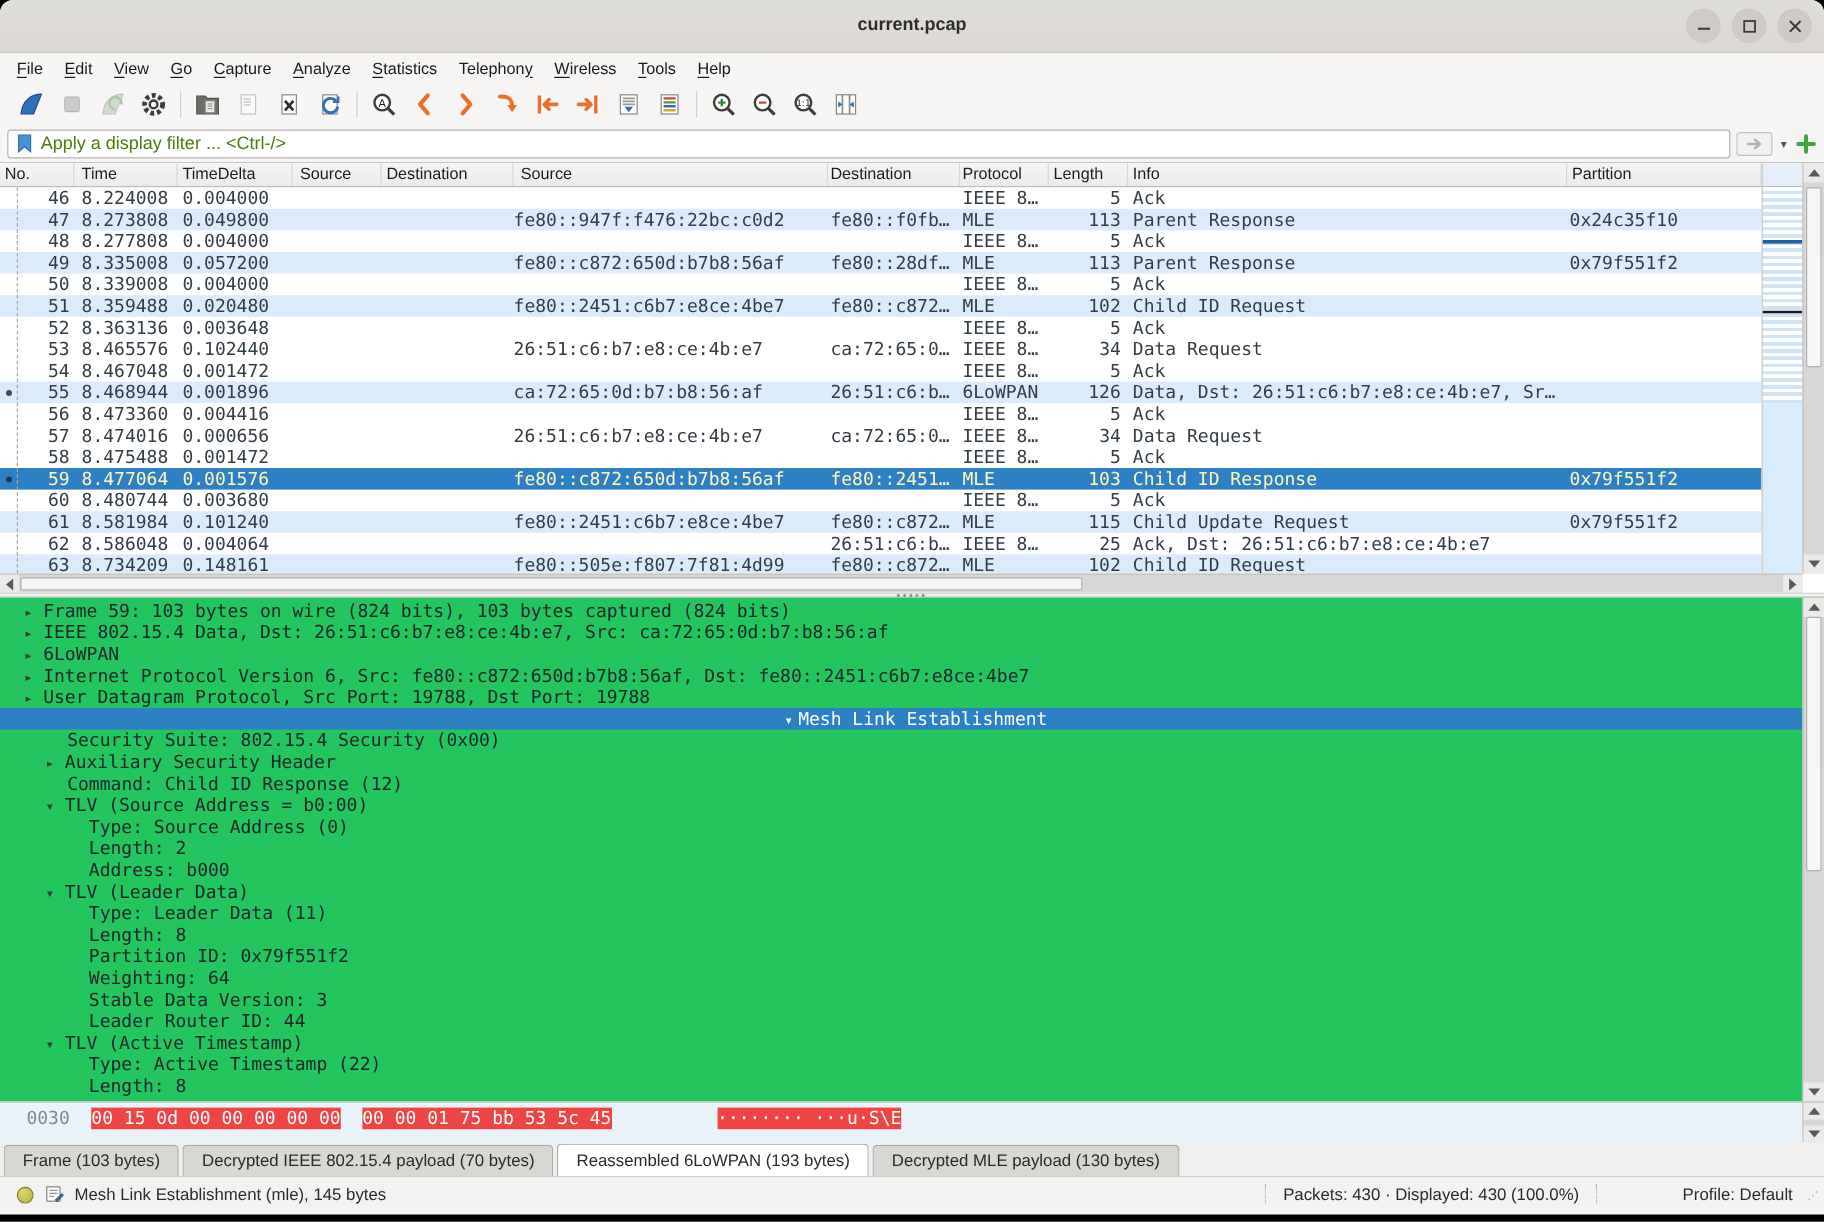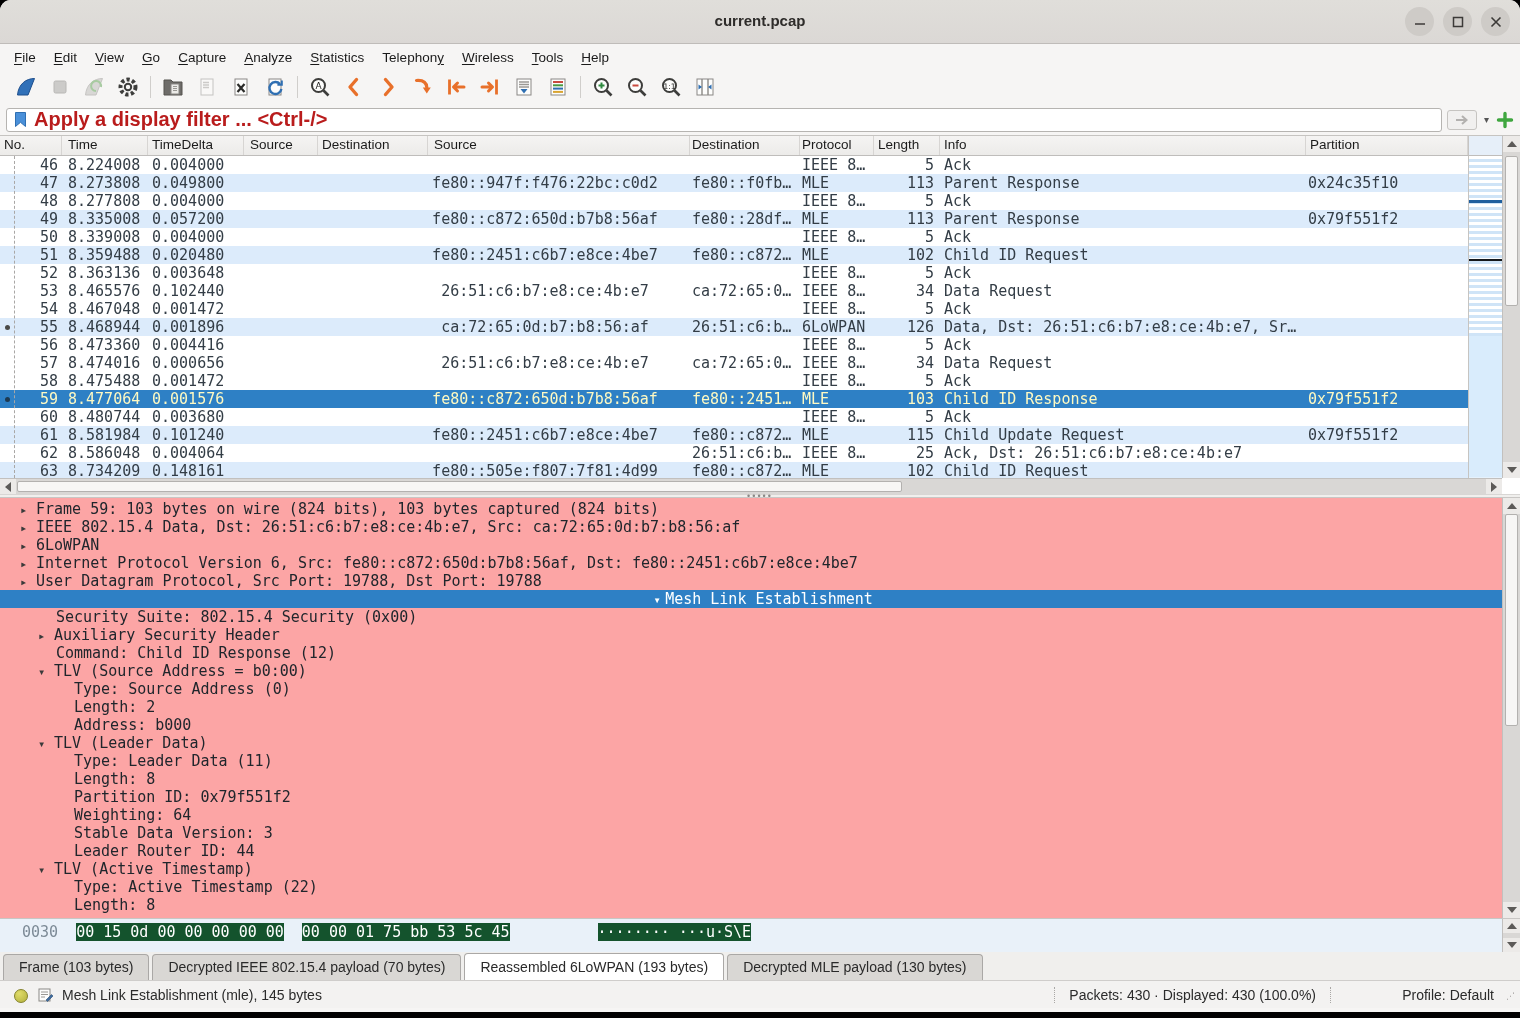--- a/index.html
+++ b/index.html
@@ -32,21 +32,21 @@
   .tbtn { width:32px; height:30px; display:flex; align-items:center; justify-content:center;
           border-radius:3px; }
   .tbtn.dis { opacity:.45; }
   .tsep { width:1px; height:22px; background:#d0cecb; margin:0 4px; }
 
   
   .filterbar { height:32px; background:#f6f5f4; border-bottom:1px solid #c6c4c1;
                display:flex; align-items:center; padding:0 6px; gap:5px; flex:none; }
   .filter-input { flex:1; height:24px; background:#fff; border:1px solid #b6b4b1;
                   border-radius:3px; display:flex; align-items:center; padding:0 6px; gap:6px; }
-  .filter-ph { color:#b91c1c; font-size:20px;font-weight:bold; }
+  .filter-ph { color:#4d7c0f; font-size:15px; }
   .filter-apply { width:30px; height:20px; border:1px solid #c6c4c1; border-radius:3px;
                   background:#f1f0ef; display:flex; align-items:center; justify-content:center; }
   .caret { font-size:10px; color:#555; padding:0 2px; }
 
   
   .plist { height:358px; position:relative; background:#fff; flex:none; overflow:hidden; }
   .pl-grid { display:grid;
     grid-template-columns:62px 86px 96px 74px 110px 262px 110px 74px 66px 366px 1fr; }
   .plist-header { position:absolute; left:0; top:0; right:52px; height:20px;
     background:linear-gradient(#f5f4f3,#ecebe9); border-bottom:1px solid #bfbdbb;
@@ -58,21 +58,21 @@
   .plist-body { position:absolute; left:0; top:20px; right:52px; height:322px; overflow:hidden;
     font-family:"DejaVu Sans Mono", monospace; font-size:15px; }
   .plist-body::before { content:""; position:absolute; left:14px; top:0; bottom:0;
     border-left:1px dashed #a9a7a5; z-index:5; }
   .prow { height:18px; line-height:18px; position:relative; color:#333d46; }
   .prow.blue { background:#dcebfb; }
   .prow.selected { background:#2e80c5; color:#fef9c3; }
   .prow .cell { overflow:hidden; white-space:nowrap; }
   .c-no { text-align:right; padding-right:4px; }
   .c-time { padding-left:6px; } .c-delta { padding-left:4px; }
-  .c-src2 { text-align:center; padding-right:28px; }
+  .c-src2 { text-align:left; padding-right:28px; }
   .c-dst2,.c-proto,.c-part { padding-left:2px; }
   .c-len { text-align:right; padding-right:6px; }
   .c-info { padding-left:4px; }
   .marker { position:absolute; left:5px; top:7px; width:5px; height:5px; border-radius:50%;
     background:#4a4a48; z-index:6; }
 
   .minimap { position:absolute; right:18px; top:20px; width:34px; height:322px;
     border-left:1px solid #c6c4c1; background-repeat:no-repeat;
     background-image:
       repeating-linear-gradient(180deg,#ffffff 0 3px,#cfe4f7 3px 6px),
@@ -103,36 +103,36 @@
   .hs-thumb { position:absolute; top:2px; height:11px; background:#f7f6f5;
     border:1px solid #b3b1af; border-radius:2px; }
 
   
   .splitter { height:4px; background:#f0efed; border-top:1px solid #d8d6d4;
     border-bottom:1px solid #c8c6c4; position:relative; flex:none; }
   .grip { position:absolute; left:50%; top:0; transform:translateX(-50%);
     color:#8a8886; font-size:9px; letter-spacing:2px; line-height:3px; }
 
   
-  .details { height:420px; background:#fca5a5; position:relative; overflow:hidden; flex:none;
+  .details { height:420px; background:#22c55e; position:relative; overflow:hidden; flex:none;
     font-family:"DejaVu Sans Mono", monospace; font-size:15px; color:#20262c; }
   .dlines { position:absolute; left:0; top:2px; right:18px; }
   .dline { height:18px; line-height:18px; white-space:nowrap; overflow:hidden; }
   .dline .arrow { display:inline-block; width:16px; color:#3a3a3a; font-size:12px; }
   .dline.sel { background:#2e80c5; color:#fff;text-align:center; }
   .dline.sel .arrow { color:#fff; }
   .details .vscroll { top:0; height:420px; }
 
   
   .hexpane { height:34px; background:#e9f1f9; border-top:1px solid #c8c6c4; position:relative;
     font-family:"DejaVu Sans Mono", monospace; font-size:15px; flex:none; overflow:hidden; }
   .hexrow { position:absolute; top:4px; left:0; right:20px; height:18px; line-height:18px;
     white-space:nowrap; }
   .hx-off { color:#7c8a96; padding-left:22px; }
-  .hx-sel { background:#14532d; color:#fff; }
+  .hx-sel { background:#ef4444; color:#fff; }
   .hexpane .vscroll { top:0; height:33px; }
 
   
   .tabbar { height:28px; background:#f0efed; display:flex; align-items:flex-end;
     padding-left:3px; gap:3px; flex:none; font-size:14px; color:#2a2a2a; }
   .tab { padding:4px 15px 5px 15px; background:#d9d7d4; border:1px solid #aaa8a6;
     border-bottom:none; border-radius:4px 4px 0 0; white-space:nowrap; }
   .tab.active { background:#fff; padding-top:5px; position:relative; z-index:2; }
 
   

